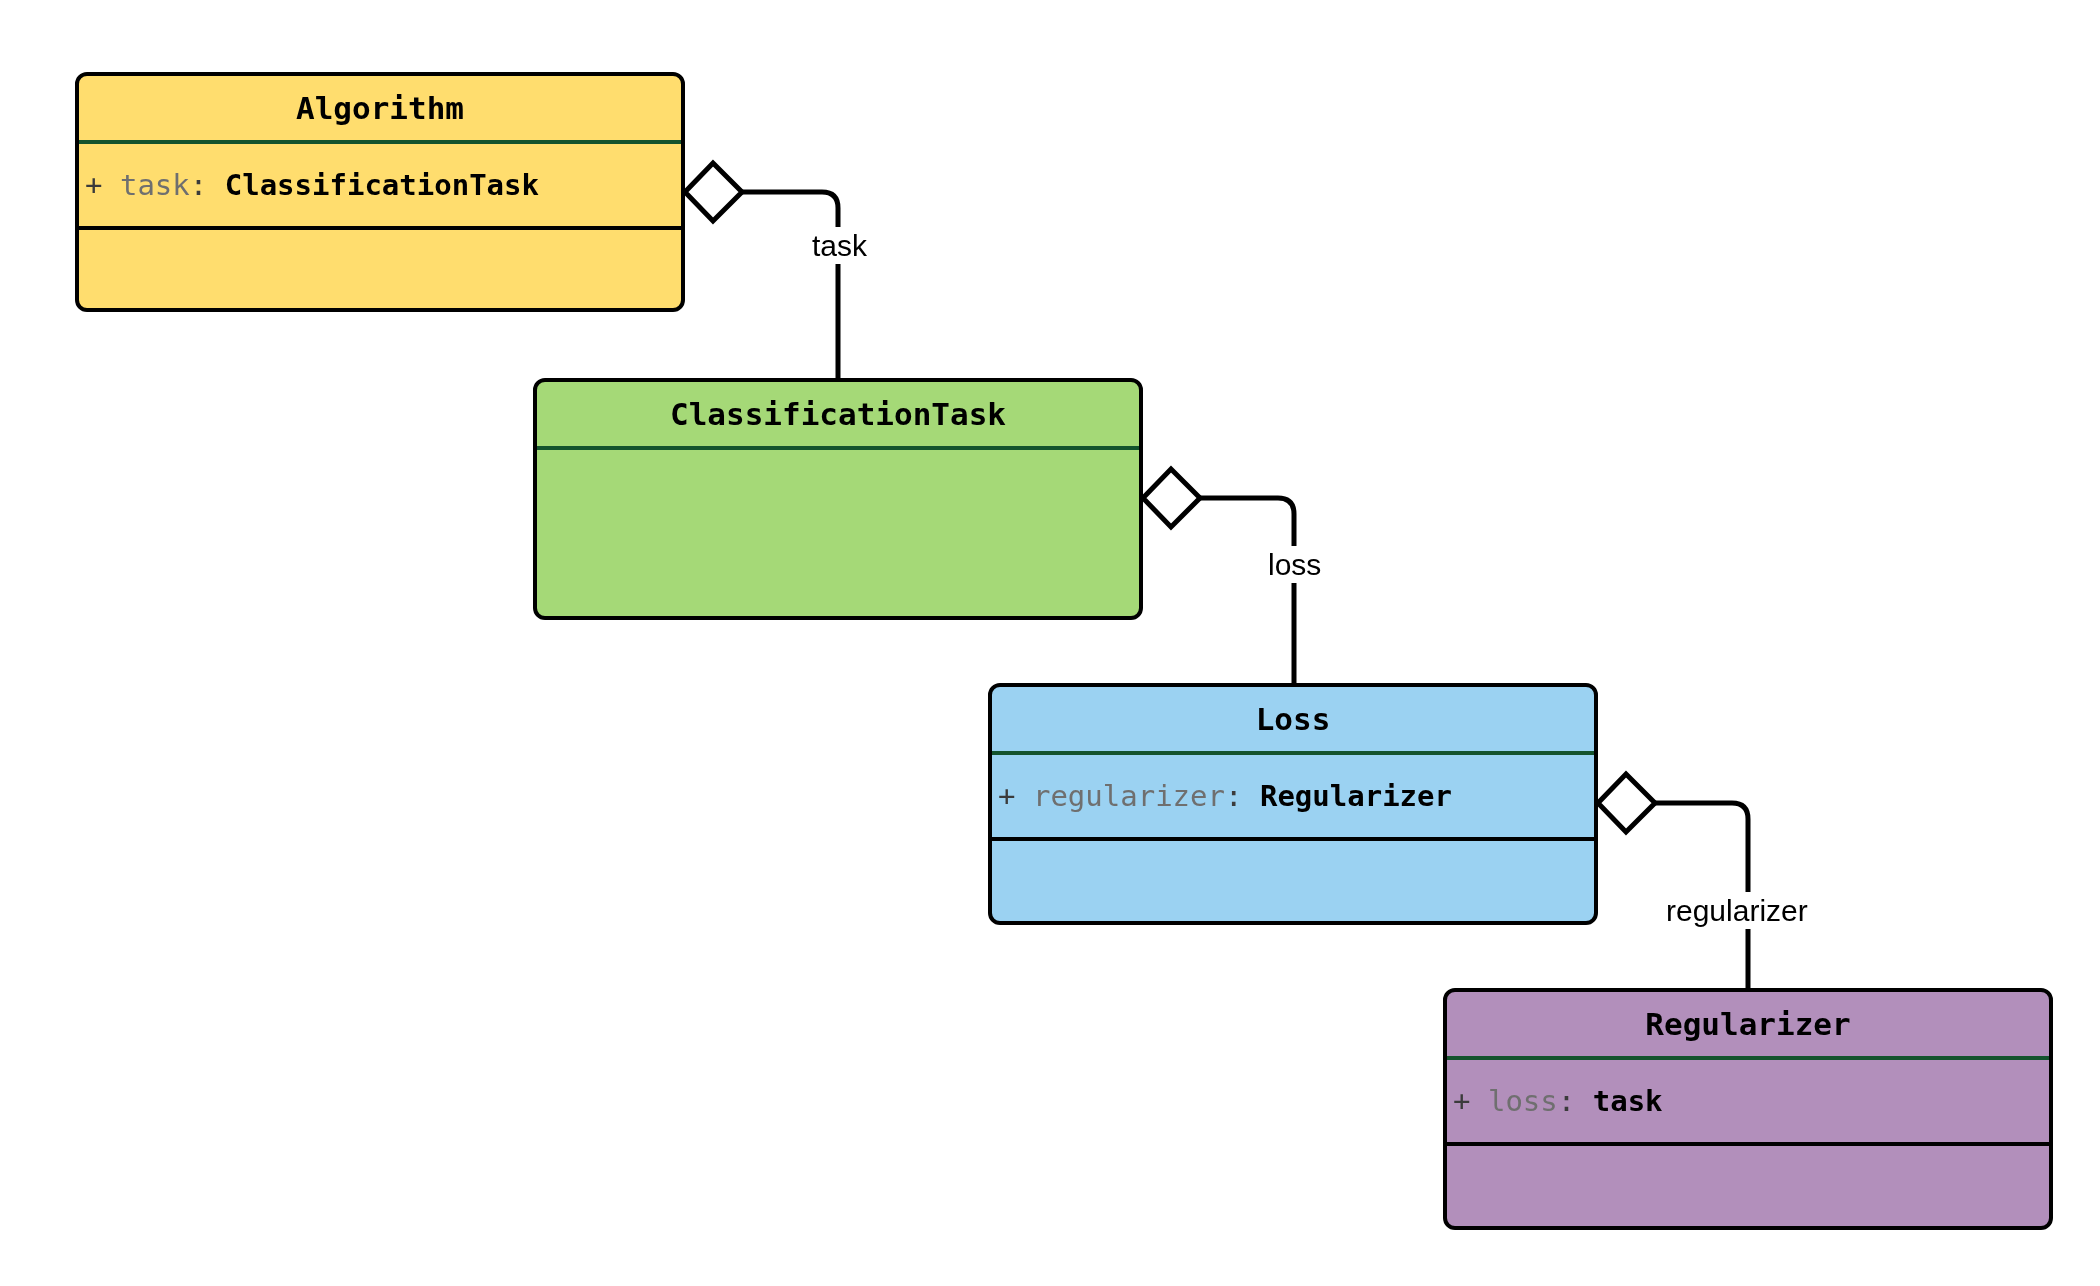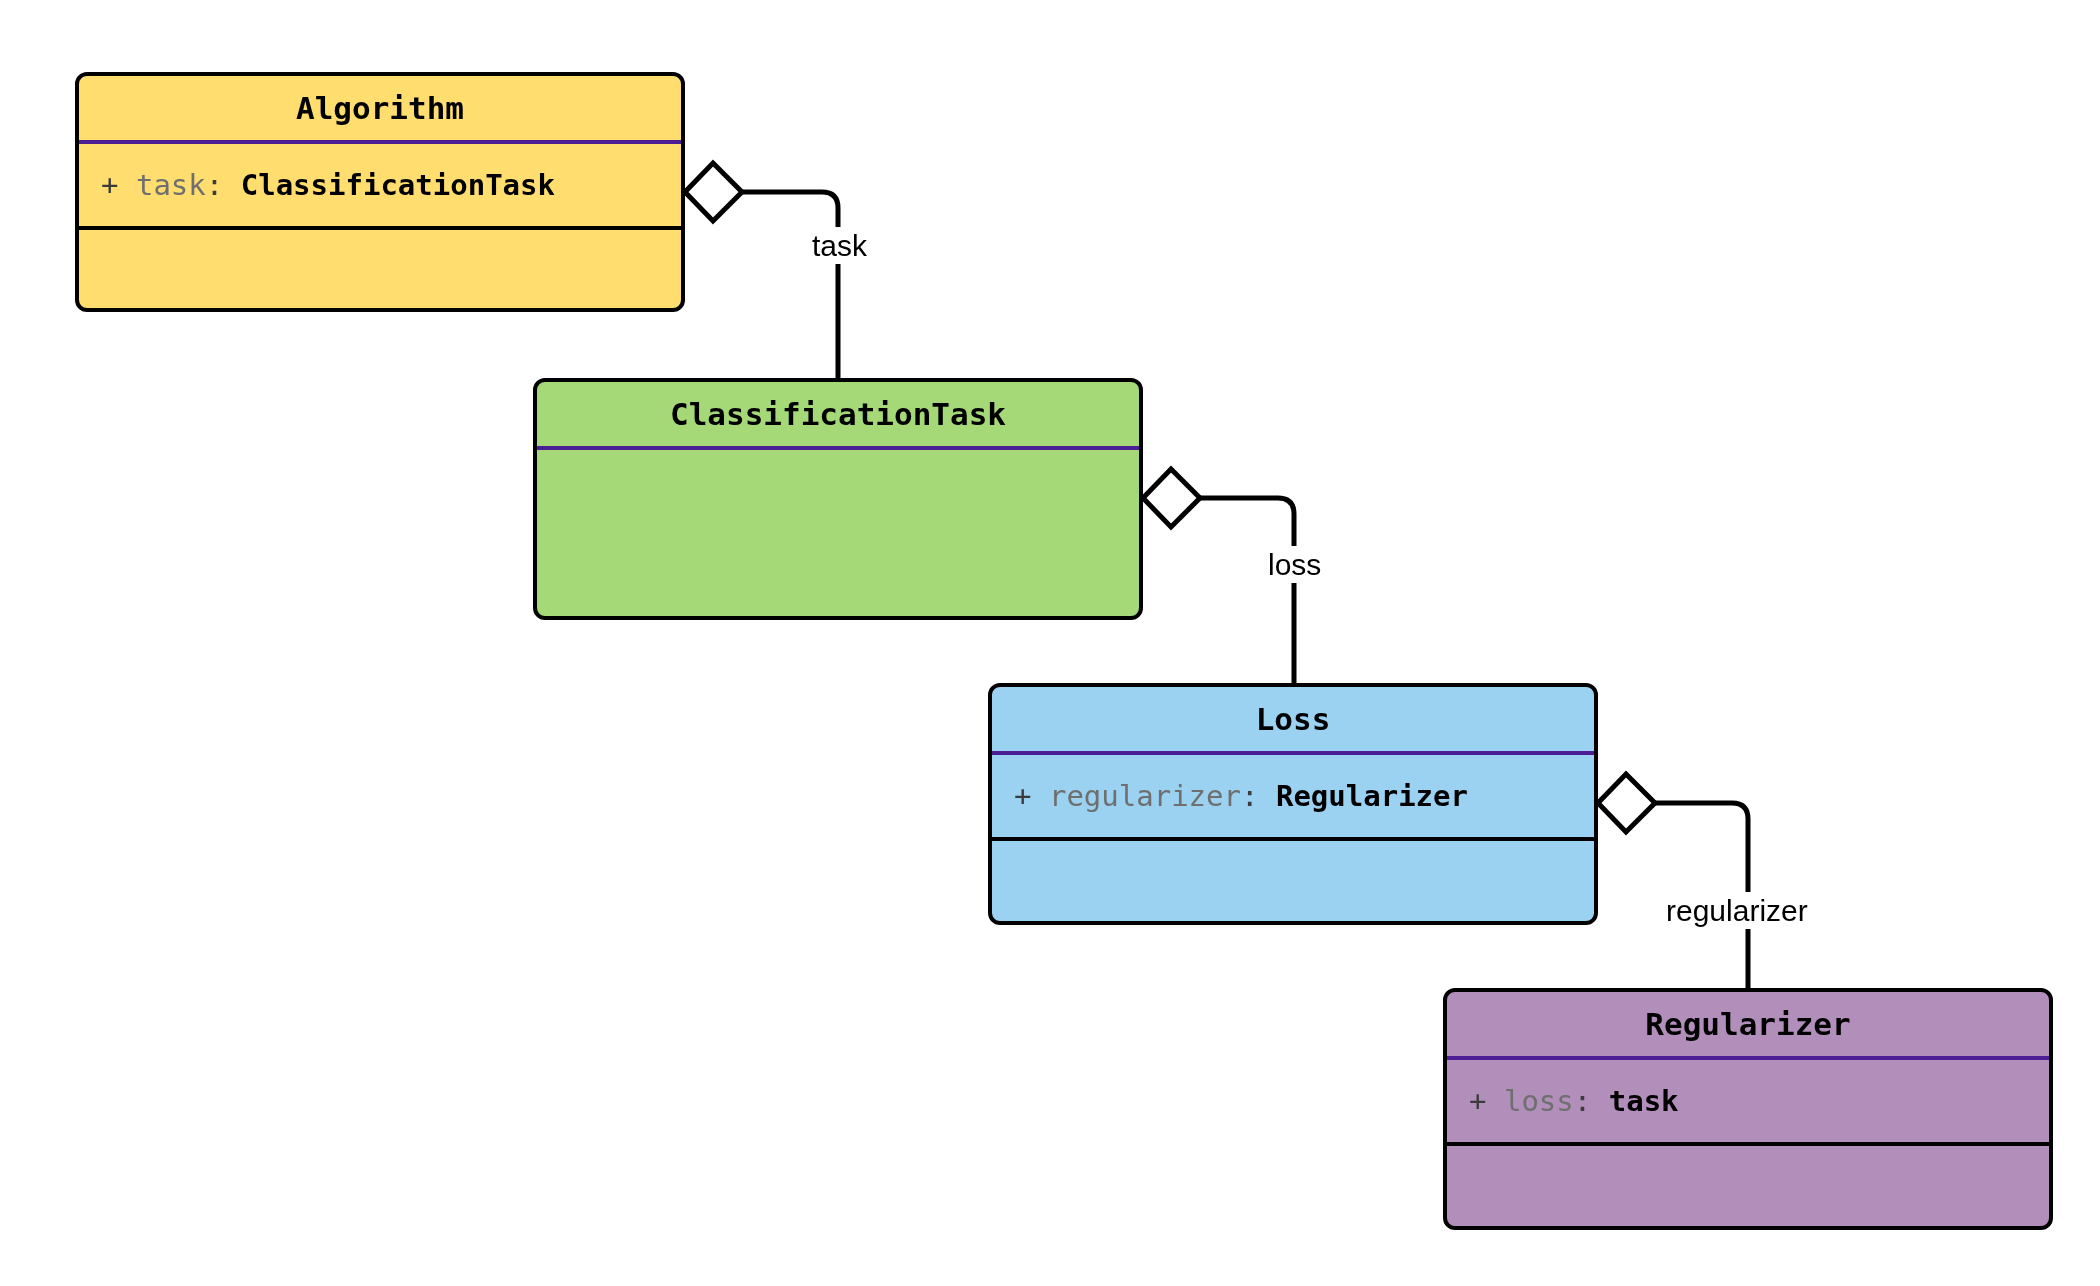--- a/index.html
+++ b/index.html
@@ -39,30 +39,30 @@
     text-align: right;
     font-family: "DejaVu Sans Mono", "Liberation Mono", monospace;
     font-weight: bold;
     font-size: 31px;
     color: #000000;
     line-height: 1;
     height: 64px;
     display: flex;
     align-items: center;
     justify-content: center;
-    border-bottom: 4px solid #4c1d95;
+    border-bottom: 4px solid #14532d;
     letter-spacing: 0px;
   }
   .uml-attrs {
     height: 82px;
     border-bottom: 4px solid #000000;
     display: flex;
     flex-direction: column;
     justify-content: center;
-    padding-left: 22px;
+    padding-left: 6px;
   }
   .uml-attr {
     font-family: "DejaVu Sans Mono", "Liberation Mono", monospace;
     font-size: 29px;
     line-height: 1.25;
     white-space: pre;
     color: #000000;
   }
   .attr-vis {
     color: #3b3b3b;

